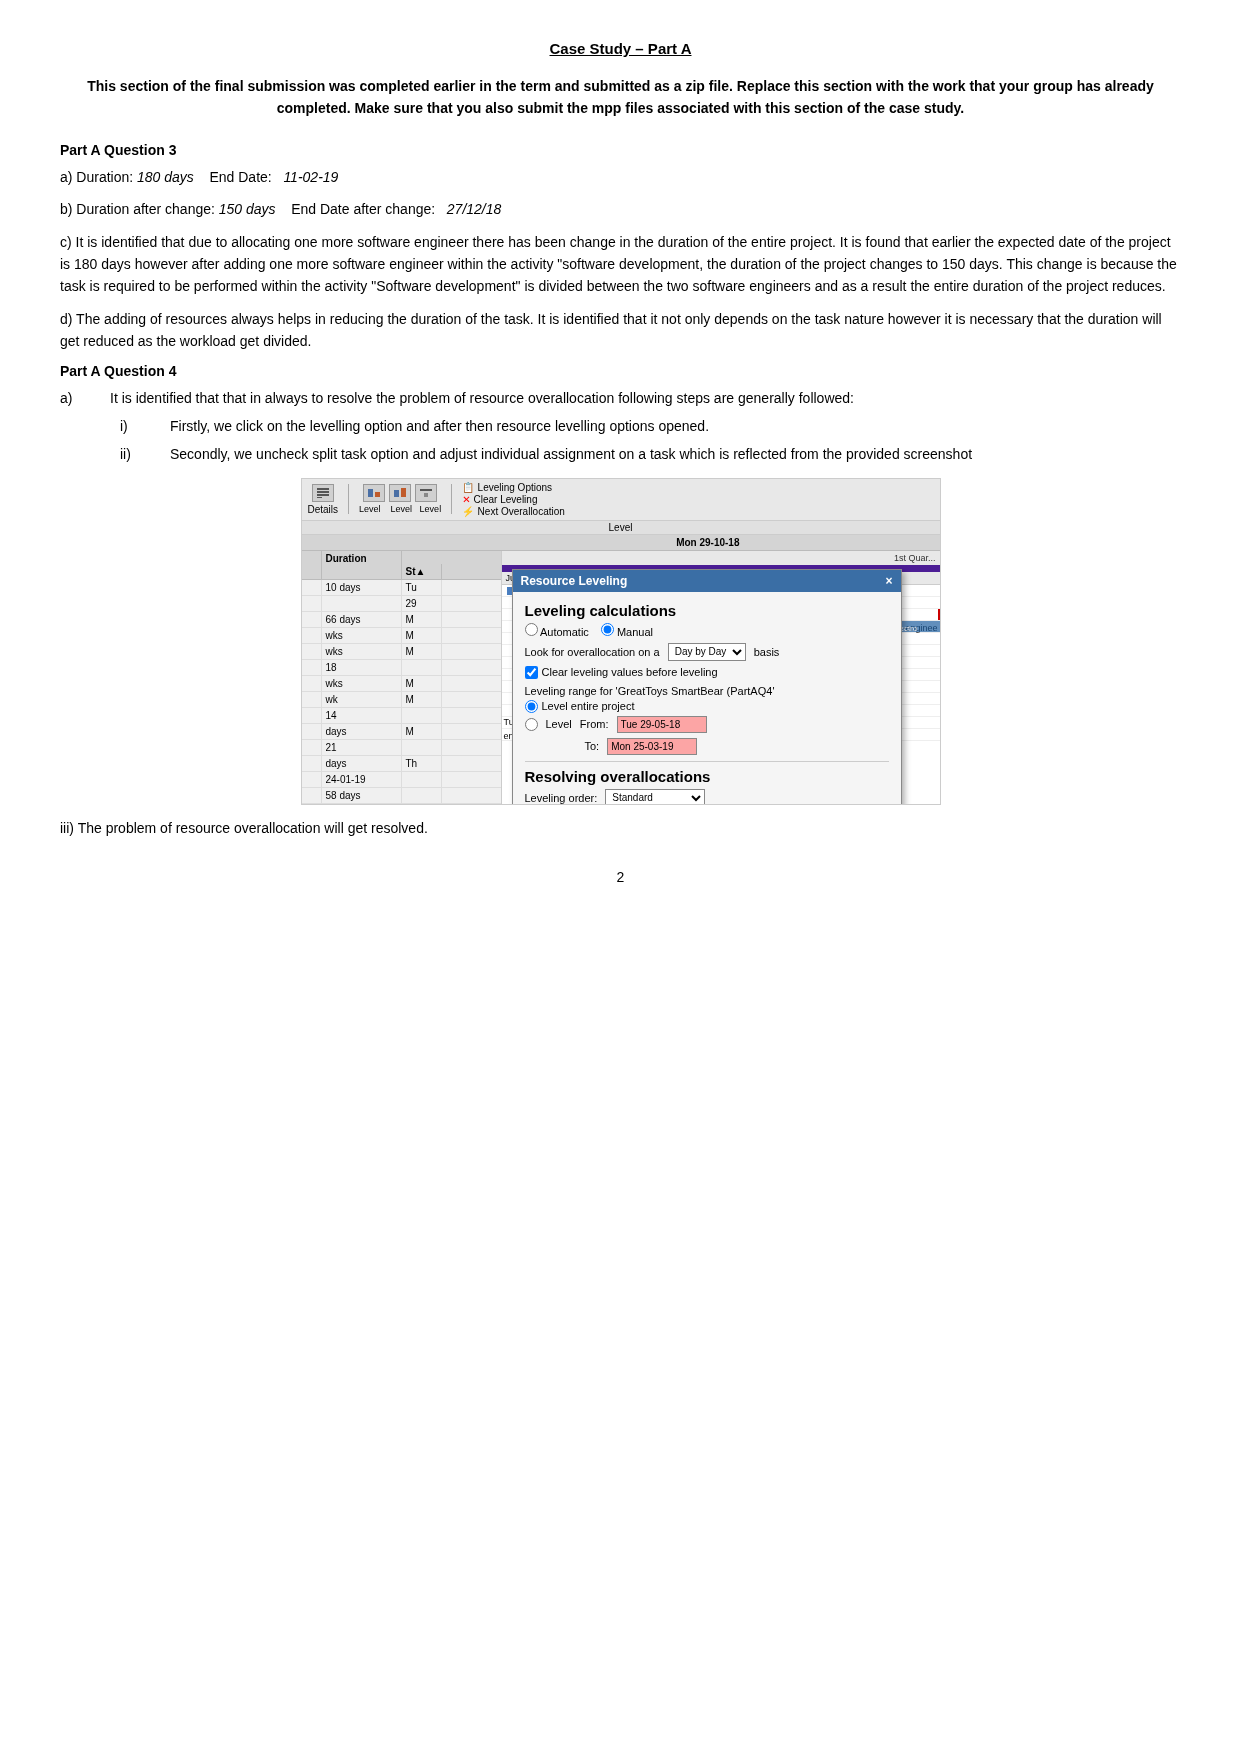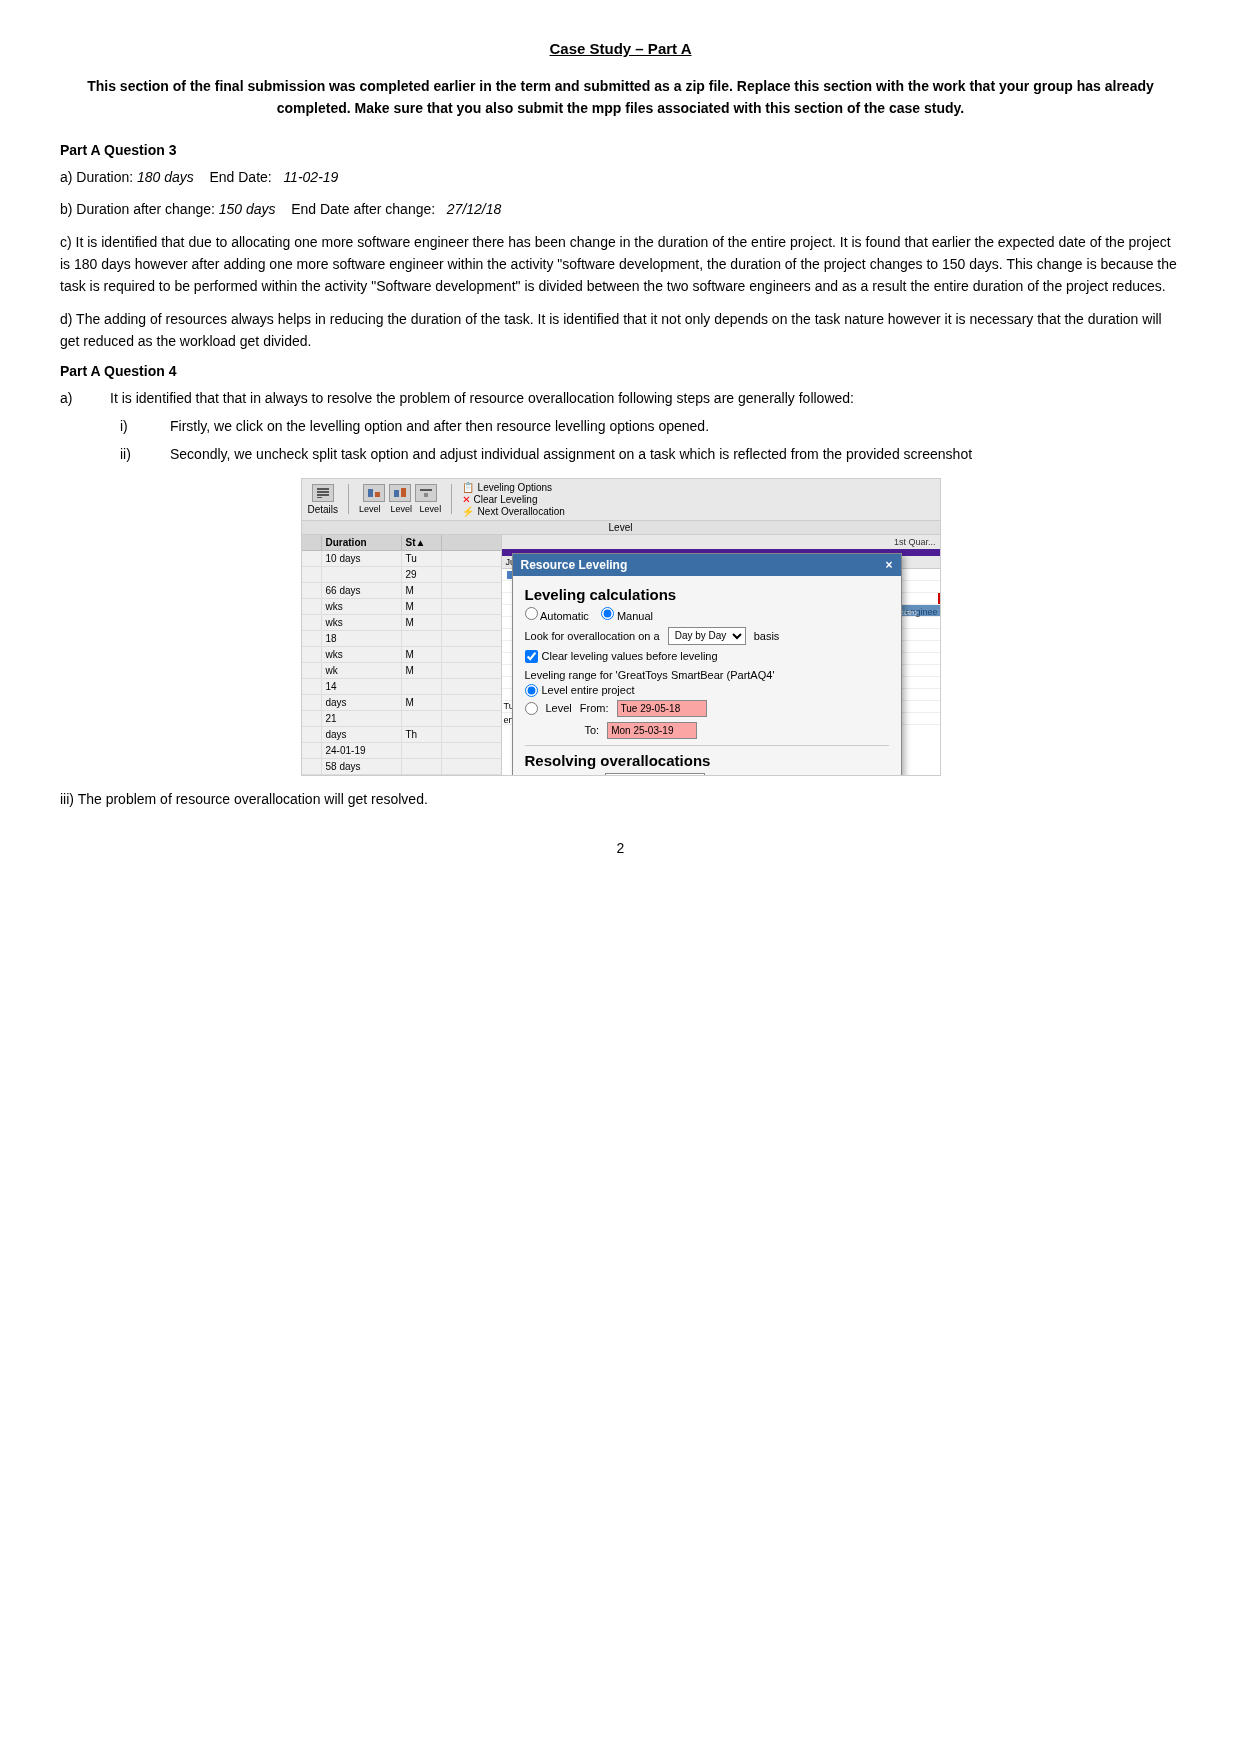--- a/index.html
+++ b/index.html
@@ -338,28 +338,31 @@
         <span>⚡</span>
         <span>Next Overallocation</span>
       </div>
     </div>
   </div>
 
   <div style="background:#e0e0e0;border-bottom:1px solid #ccc;padding:1px 8px;font-size:10px;text-align:center;">
     <span>Level</span>
   </div>
 
+  <div style="background:#d4d4d4;border-bottom:1px solid #bbb;padding:2px 200px;font-size:10px;font-weight:bold;text-align:right;">
+    <span>Mon 29-10-18</span>
+  </div>
 
   <div style="display:flex;position:relative;">
 
     <div class="table-left">
       <div class="table-header-row">
         <div class="th" style="width:20px;"></div>
         <div class="th" style="width:80px;">Duration</div>
-        <div class="th" style="width:40px;">St▲</div>
+        <div class="th" style="width:40px;margin-top:13px;">St▲</div>
       </div>
 
       <div class="table-row">
         <div class="td" style="width:20px;"></div>
         <div class="td" style="width:80px;">10 days</div>
         <div class="td" style="width:40px;">Tu</div>
       </div>
       <div class="table-row">
         <div class="td" style="width:20px;"></div>
         <div class="td" style="width:80px;"></div>

